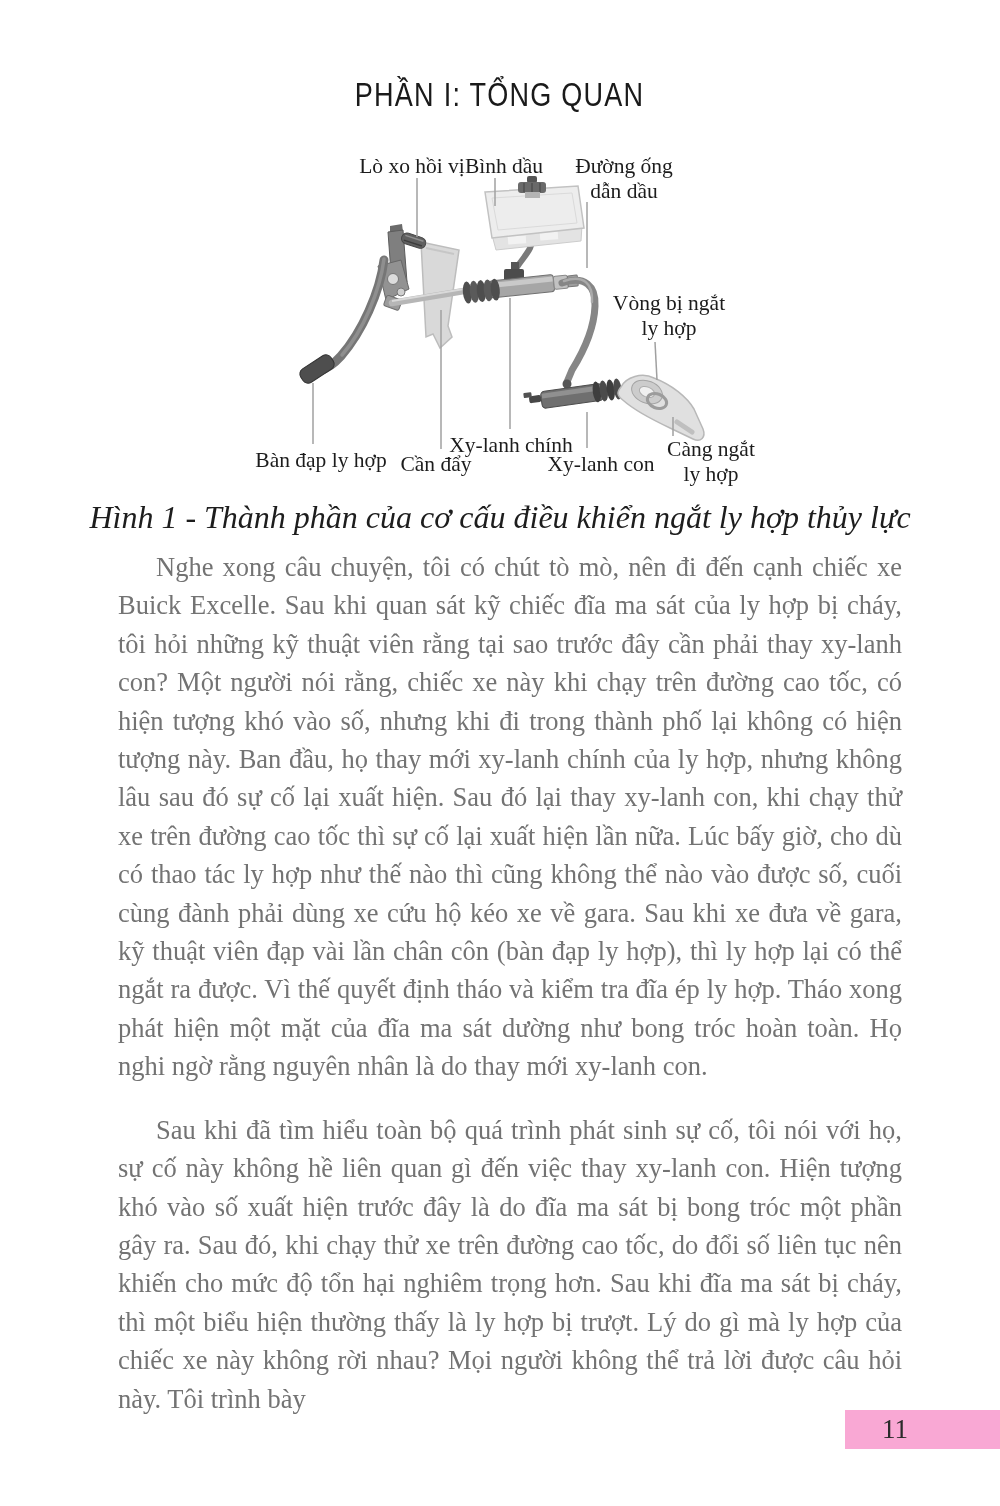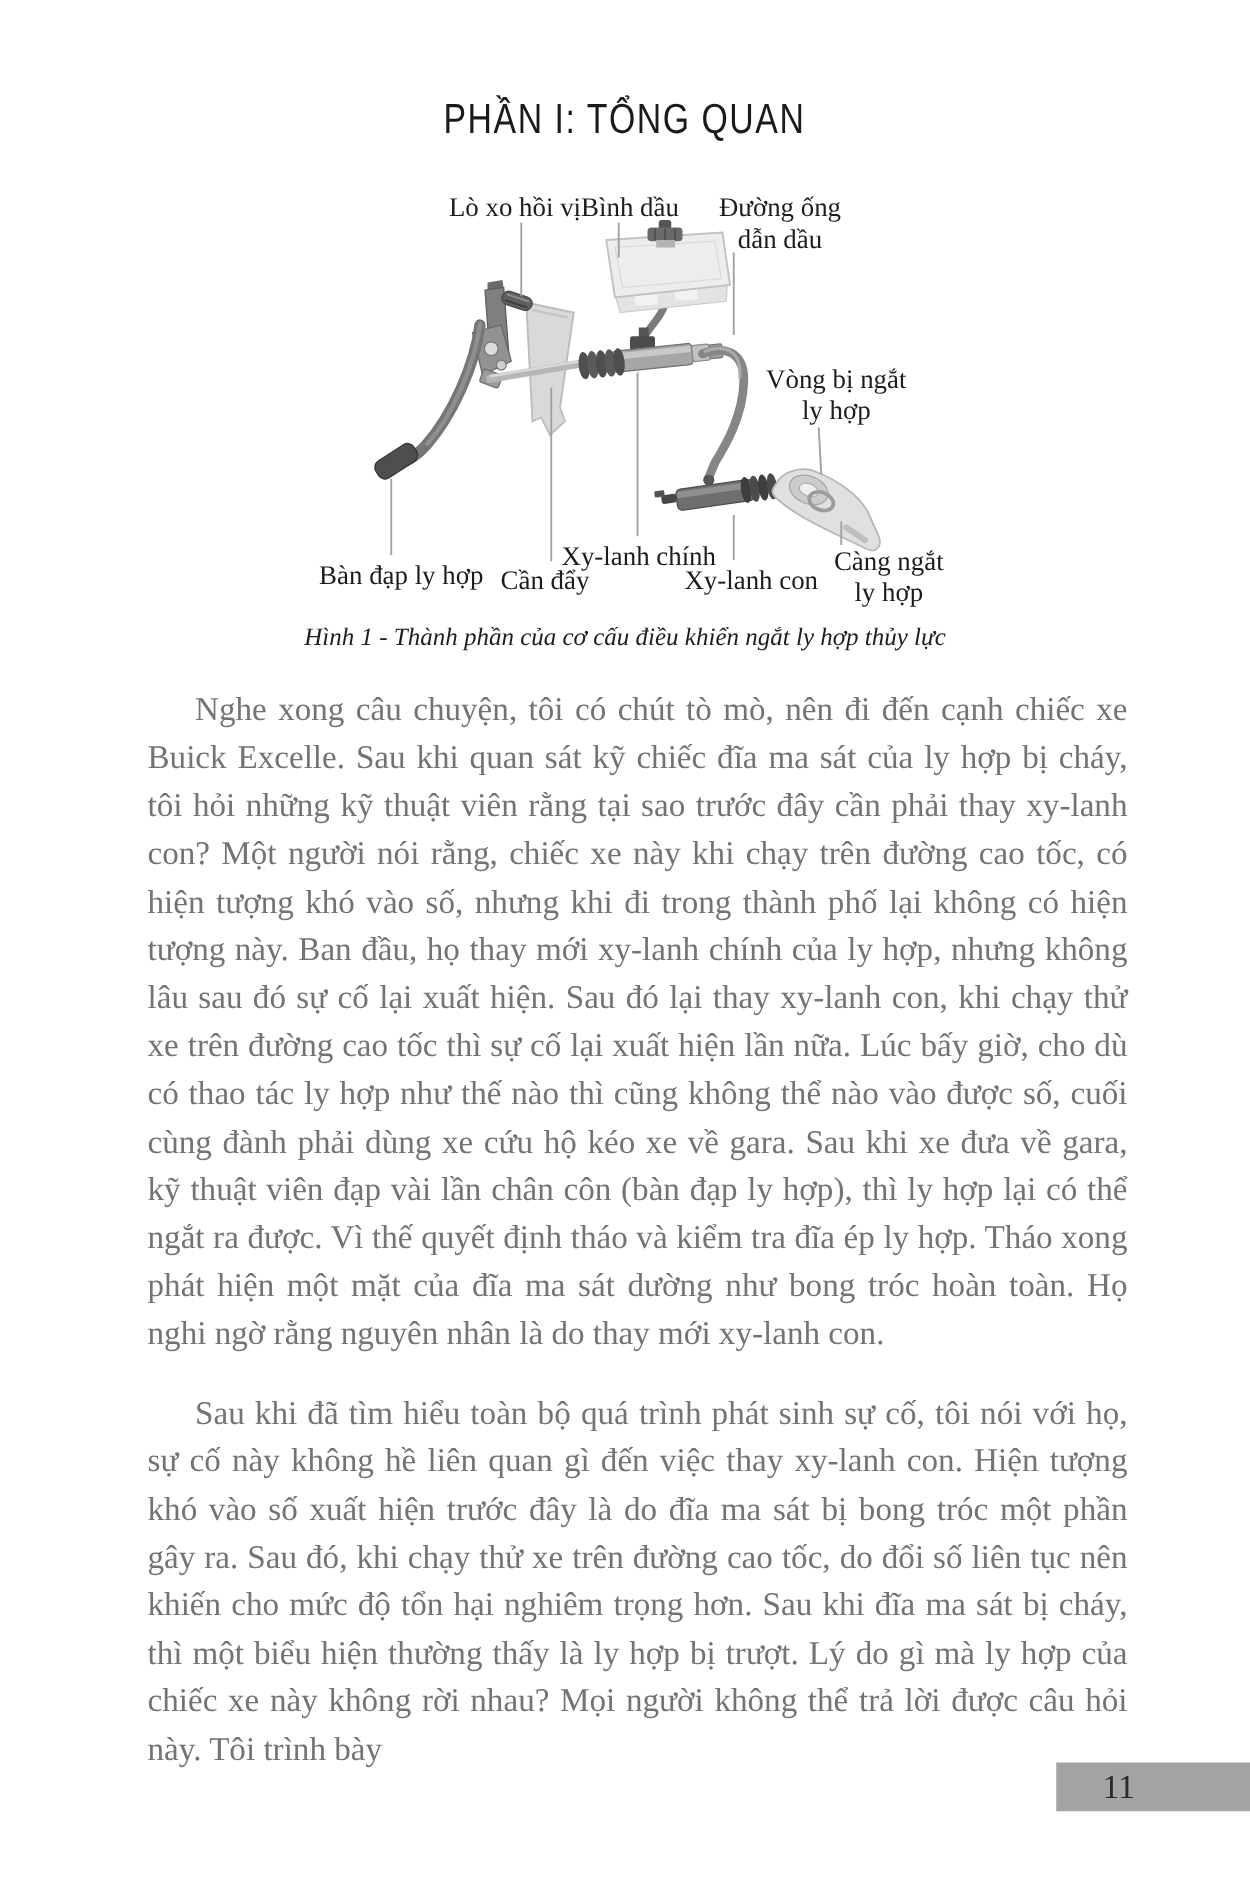--- a/index.html
+++ b/index.html
@@ -10,30 +10,30 @@
   
   .header{position:absolute;top:76px;left:0;width:1000px;text-align:center;}
   .header .title{display:inline-block;font-family:"Liberation Sans", sans-serif;
        font-size:33px;letter-spacing:1.5px;color:#1a1a1a;
        transform:scale(0.82,1.02);transform-origin:center;white-space:nowrap;}
 
   
   .figure-svg{position:absolute;top:140px;left:240px;width:530px;height:350px;}
   .fig-label{font-family:"Liberation Serif", serif;font-size:21.5px;fill:#1c1c1c;}
   .caption{position:absolute;top:499px;left:0;width:1000px;text-align:center;
-       font-style:italic;font-size:20px;color:#1d1d1d;}
+       font-style:italic;font-size:32px;color:#1d1d1d;}
 
   
   .content{position:absolute;top:548px;left:118px;width:784px;}
   .para{margin:0 0 25px 0;text-indent:38px;text-align:justify;
        font-size:26.5px;line-height:38.4px;color:#737373;}
 
   
   .footer-band{position:absolute;top:1410px;left:845px;width:155px;height:39px;
-       background:#a3a3a3;}
+       background:#f9a8d4;}
   .page-number{display:block;padding-left:37px;line-height:39px;font-size:27px;color:#2a2a2a;
        font-family:"Liberation Serif", serif;}
 </style>
 </head>
 <body>
 
 <div class="page">
 
   <div class="header">
     <span class="title">PHẦN I: TỔNG QUAN</span>

